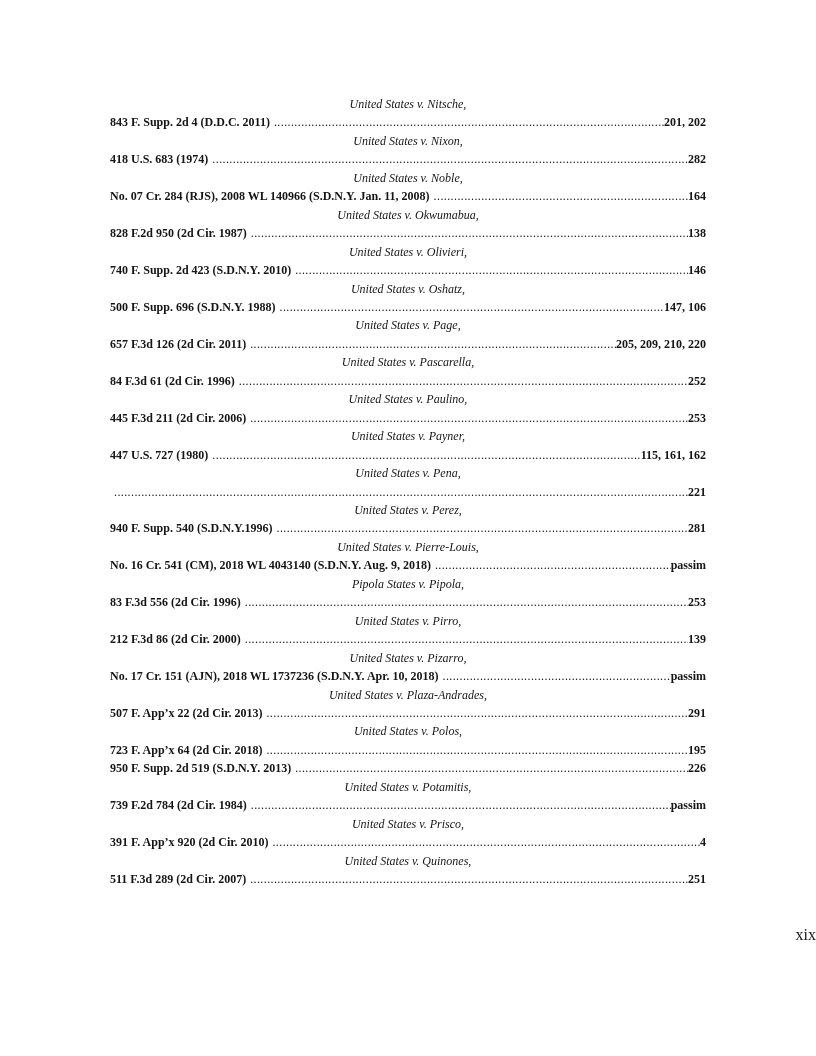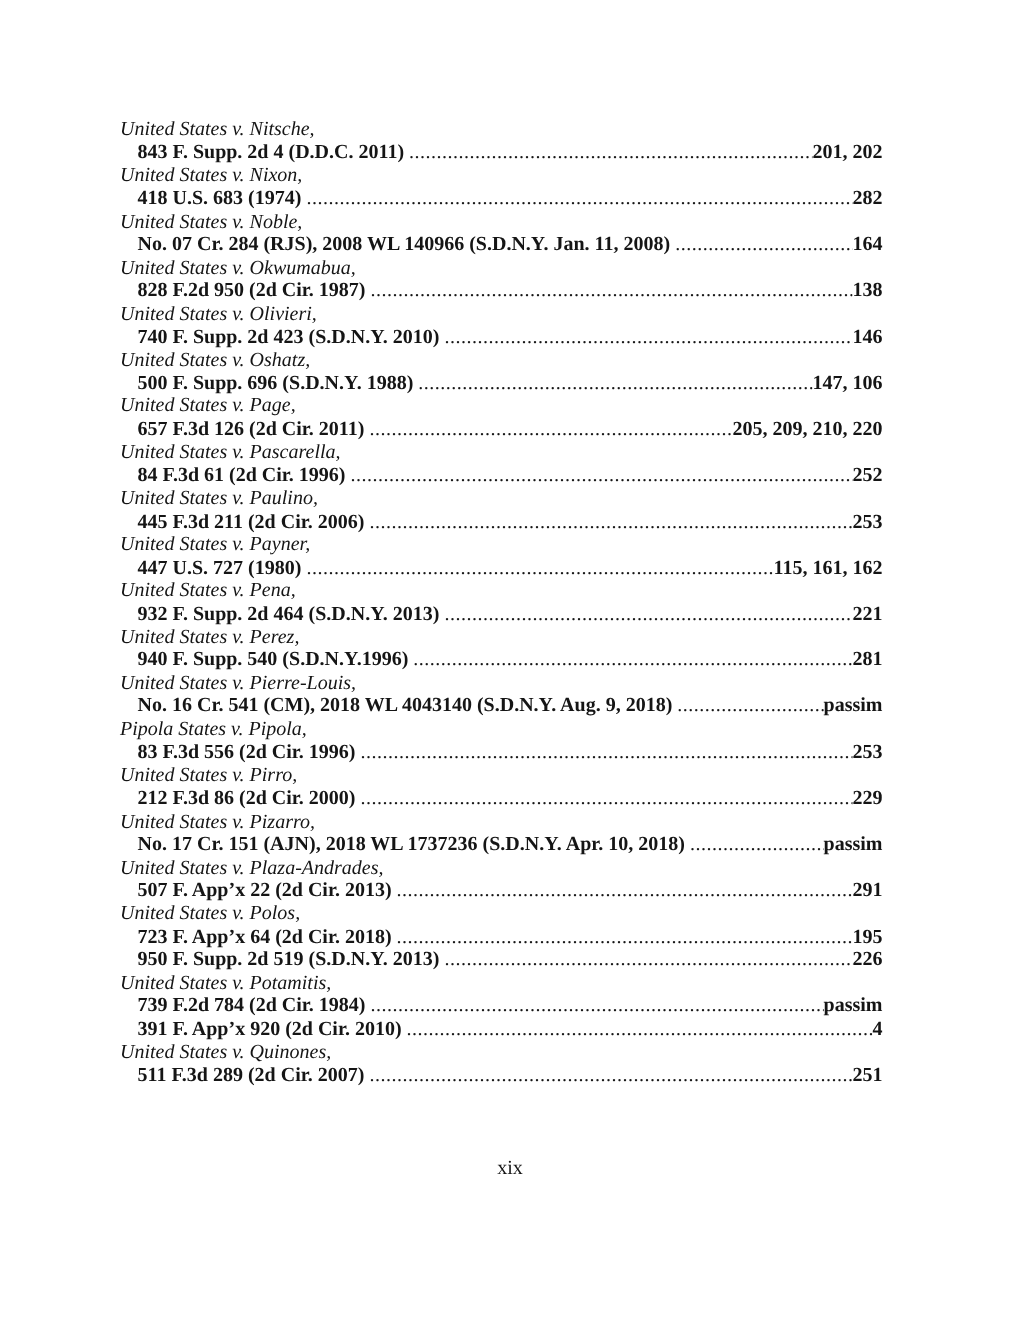--- a/index.html
+++ b/index.html
@@ -10,22 +10,23 @@
     position: relative;
     font-family: "Liberation Serif", "DejaVu Serif", serif;
     color: #151515;
     overflow: hidden;
   }
   .toa {
     position: absolute;
     left: 96px;
     top: 95px;
     width: 624px;
-    font-size: 16px;
+    font-size: 12px;
     line-height: 18.45px;
+    text-align: center;
   }
   .entry { width: 100%; }
   .case-name {
     font-style: italic;
     white-space: pre;
   }
   .cite-line {
     display: flex;
     align-items: stretch;
     padding-left: 14px;
@@ -47,21 +48,21 @@
   .pages {
     white-space: pre;
     flex: 0 0 auto;
     font-weight: bold;
   }
   .page-footer {
     position: absolute;
     left: 0;
     top: 926px;
     width: 816px;
-    text-align: center;
+    text-align: right;
     font-size: 16px;
     line-height: 18.45px;
   }
 </style>
 </head>
 <body>
 
 <div class="toa" id="toa-list">
   <div class="entry">
     <div class="case-name">United States v. Nitsche,</div>
@@ -149,21 +150,20 @@
     <div class="cite-line">
       <span class="cite-text">447 U.S. 727 (1980)</span>
       <span class="dots" aria-hidden="true">............................................................................................................................................................................................................................................................................................................</span>
       <span class="pages">115, 161, 162</span>
     </div>
   </div>
 
   <div class="entry">
     <div class="case-name">United States v. Pena,</div>
     <div class="cite-line">
-      <span class="cite-text">932 F. Supp. 2d 464 (S.D.N.Y. 2013)</span>
       <span class="dots" aria-hidden="true">............................................................................................................................................................................................................................................................................................................</span>
       <span class="pages">221</span>
     </div>
   </div>
 
   <div class="entry">
     <div class="case-name">United States v. Perez,</div>
     <div class="cite-line">
       <span class="cite-text">940 F. Supp. 540 (S.D.N.Y.1996)</span>
       <span class="dots" aria-hidden="true">............................................................................................................................................................................................................................................................................................................</span>
@@ -187,21 +187,21 @@
       <span class="dots" aria-hidden="true">............................................................................................................................................................................................................................................................................................................</span>
       <span class="pages">253</span>
     </div>
   </div>
 
   <div class="entry">
     <div class="case-name">United States v. Pirro,</div>
     <div class="cite-line">
       <span class="cite-text">212 F.3d 86 (2d Cir. 2000)</span>
       <span class="dots" aria-hidden="true">............................................................................................................................................................................................................................................................................................................</span>
-      <span class="pages">229</span>
+      <span class="pages">139</span>
     </div>
   </div>
 
   <div class="entry">
     <div class="case-name">United States v. Pizarro,</div>
     <div class="cite-line">
       <span class="cite-text">No. 17 Cr. 151 (AJN), 2018 WL 1737236 (S.D.N.Y. Apr. 10, 2018)</span>
       <span class="dots" aria-hidden="true">............................................................................................................................................................................................................................................................................................................</span>
       <span class="pages">passim</span>
     </div>
@@ -236,20 +236,21 @@
   <div class="entry">
     <div class="case-name">United States v. Potamitis,</div>
     <div class="cite-line">
       <span class="cite-text">739 F.2d 784 (2d Cir. 1984)</span>
       <span class="dots" aria-hidden="true">............................................................................................................................................................................................................................................................................................................</span>
       <span class="pages">passim</span>
     </div>
   </div>
 
   <div class="entry">
+    <div class="case-name">United States v. Prisco,</div>
     <div class="cite-line">
       <span class="cite-text">391 F. App’x 920 (2d Cir. 2010)</span>
       <span class="dots" aria-hidden="true">............................................................................................................................................................................................................................................................................................................</span>
       <span class="pages">4</span>
     </div>
   </div>
 
   <div class="entry">
     <div class="case-name">United States v. Quinones,</div>
     <div class="cite-line">

